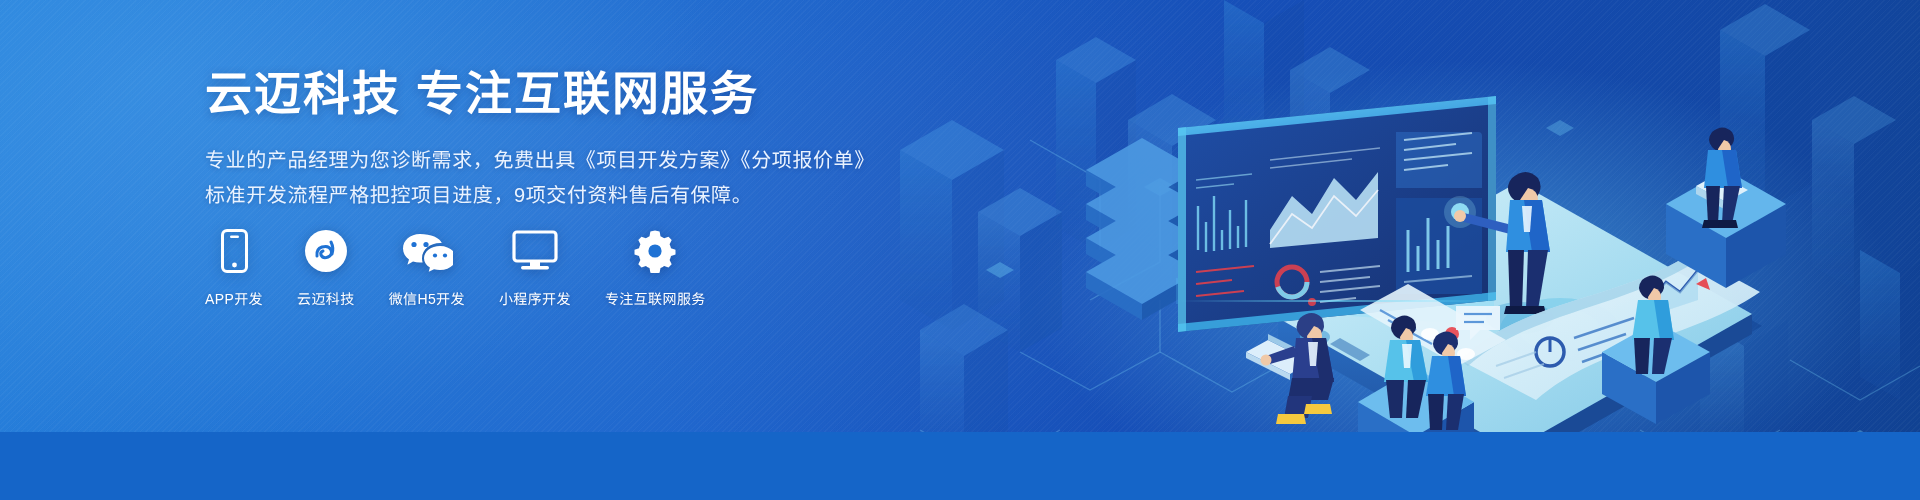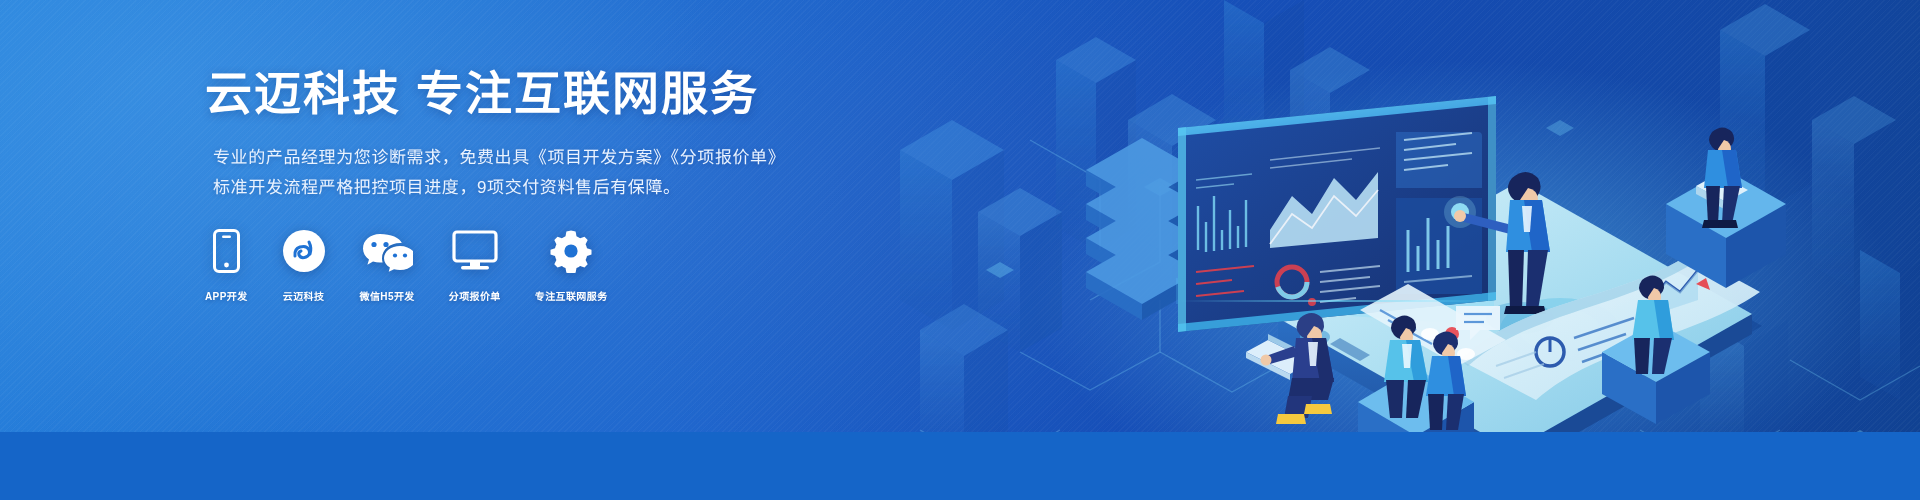--- a/index.html
+++ b/index.html
@@ -28,39 +28,39 @@
   }
 
   
   .content{position:absolute;left:205px;top:66px;width:720px;z-index:20;}
   .headline{
     font-size:47px;font-weight:bold;color:#ffffff;letter-spacing:2px;
     line-height:1.18;margin:0 0 22px 0;white-space:nowrap;
     text-shadow:0 2px 10px rgba(0,30,90,.28);
   }
   .sub{
-    font-size:17px;color:#eaf3ff;line-height:1.72;margin:8px;
+    font-size:20px;color:#eaf3ff;line-height:1.72;margin:0;
     letter-spacing:.6px;font-weight:400;white-space:nowrap;
     text-shadow:0 1px 5px rgba(0,25,80,.25);
   }
   .sub .ln{display:block;}
 
   
   .svc{position:absolute;left:205px;top:228px;display:flex;align-items:flex-end;z-index:20;}
   .svc-item{
     display:flex;flex-direction:column;align-items:center;justify-content:flex-end;
     margin-right:34px;cursor:pointer;
   }
   .svc-item:last-child{margin-right:0;}
   .svc-ico{
     height:46px;display:flex;align-items:center;justify-content:center;margin-bottom:14px;
   }
   .svc-ico svg{display:block;filter:drop-shadow(0 2px 6px rgba(0,25,80,.30));}
   .svc-lab{
-    font-size:10px;color:#ffffff;font-weight:bold;letter-spacing:.4px;white-space:nowrap;
+    font-size:14px;color:#ffffff;font-weight:normal;letter-spacing:.4px;white-space:nowrap;
     text-shadow:0 1px 4px rgba(0,25,80,.3);
   }
 
   
   .art{position:absolute;right:0;top:0;width:1060px;height:500px;z-index:10;}
   .art svg{display:block;width:1060px;height:500px;}
 </style>
 </head>
 <body>
 
@@ -483,21 +483,21 @@
     </div>
 
     <div class="svc-item">
       <span class="svc-ico">
         <svg width="46" height="42" viewBox="0 0 46 42">
           <rect x="2" y="2" width="42" height="29" rx="3" fill="none" stroke="#ffffff" stroke-width="3.2"></rect>
           <rect x="18" y="31" width="10" height="5" fill="#ffffff"></rect>
           <rect x="9" y="36" width="28" height="3.4" rx="1.7" fill="#ffffff"></rect>
         </svg>
       </span>
-      <span class="svc-lab">分项报价单</span>
+      <span class="svc-lab">小程序开发</span>
     </div>
 
     <div class="svc-item">
       <span class="svc-ico">
         <svg width="44" height="44" viewBox="0 0 44 44">
           <path d="M22 1.5 l4.6 1.1 .9 4.6 a15.3 15.3 0 0 1 3.6 2.1 l4.4 -1.6 3.2 3.4 -2.1 4.2 a15.3 15.3 0 0 1 1.4 3.9 l4.5 1.6 0 4.7 -4.5 1.6 a15.3 15.3 0 0 1 -1.4 3.9 l2.1 4.2 -3.2 3.4 -4.4 -1.6 a15.3 15.3 0 0 1 -3.6 2.1 l-.9 4.6 -4.6 1.1 -4.6 -1.1 -.9 -4.6 a15.3 15.3 0 0 1 -3.6 -2.1 l-4.4 1.6 -3.2 -3.4 2.1 -4.2 a15.3 15.3 0 0 1 -1.4 -3.9 L1.5 25.5 l0 -4.7 4.5 -1.6 a15.3 15.3 0 0 1 1.4 -3.9 L5.3 11.1 l3.2 -3.4 4.4 1.6 a15.3 15.3 0 0 1 3.6 -2.1 l.9 -4.6 Z" fill="#ffffff"></path>
           <circle cx="22" cy="22" r="6.6" fill="#1f72d4"></circle>
         </svg>
       </span>
       <span class="svc-lab">专注互联网服务</span>

